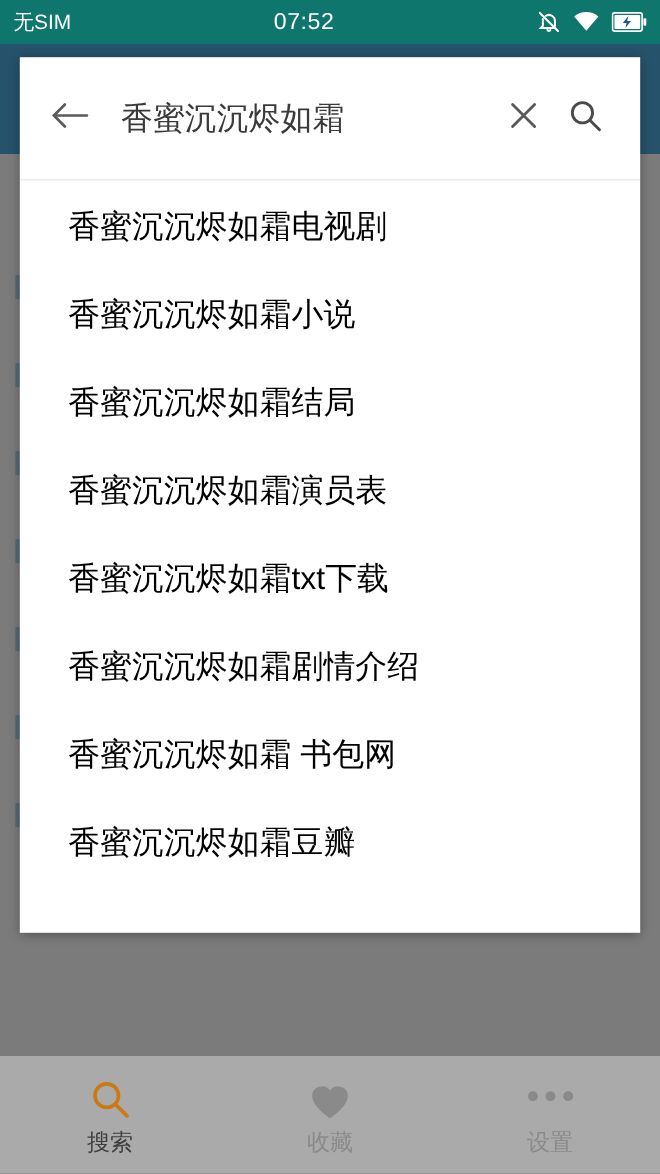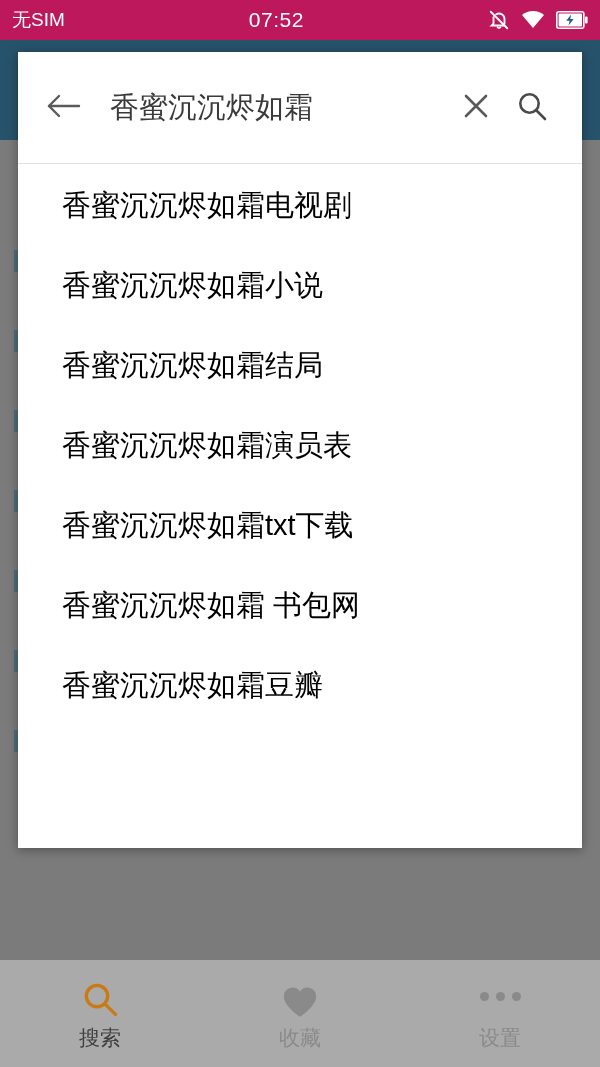--- a/index.html
+++ b/index.html
@@ -17,21 +17,21 @@
     background: #9a9a9a;
     overflow: hidden;
   }
 
   
   .statusbar {
     position: absolute;
     top: 0; left: 0;
     width: 600px;
     height: 40px;
-    background: #be185d;
+    background: #0f766e;
     color: #ffffff;
     display: flex;
     align-items: center;
     padding: 16px 12px;
     font-size: 19px;
     z-index: 40;
   }
   .sb-left { flex: 0 0 auto; }
   .sb-center {
     flex: 1 1 auto;
@@ -225,20 +225,21 @@
         </span>
       </div>
     </div>
 
     <div class="sugg-list">
       <div class="sugg-item">香蜜沉沉烬如霜电视剧</div>
       <div class="sugg-item">香蜜沉沉烬如霜小说</div>
       <div class="sugg-item">香蜜沉沉烬如霜结局</div>
       <div class="sugg-item">香蜜沉沉烬如霜演员表</div>
       <div class="sugg-item">香蜜沉沉烬如霜txt下载</div>
+      <div class="sugg-item">香蜜沉沉烬如霜剧情介绍</div>
       <div class="sugg-item">香蜜沉沉烬如霜 书包网</div>
       <div class="sugg-item">香蜜沉沉烬如霜豆瓣</div>
     </div>
   </div>
 
   <div class="tabbar">
 
     <div class="tab active">
       <span class="tab-icon">
         <svg width="38" height="38" viewBox="0 0 32 32" fill="none" stroke="#c97a12" stroke-width="2.8" stroke-linecap="round">

